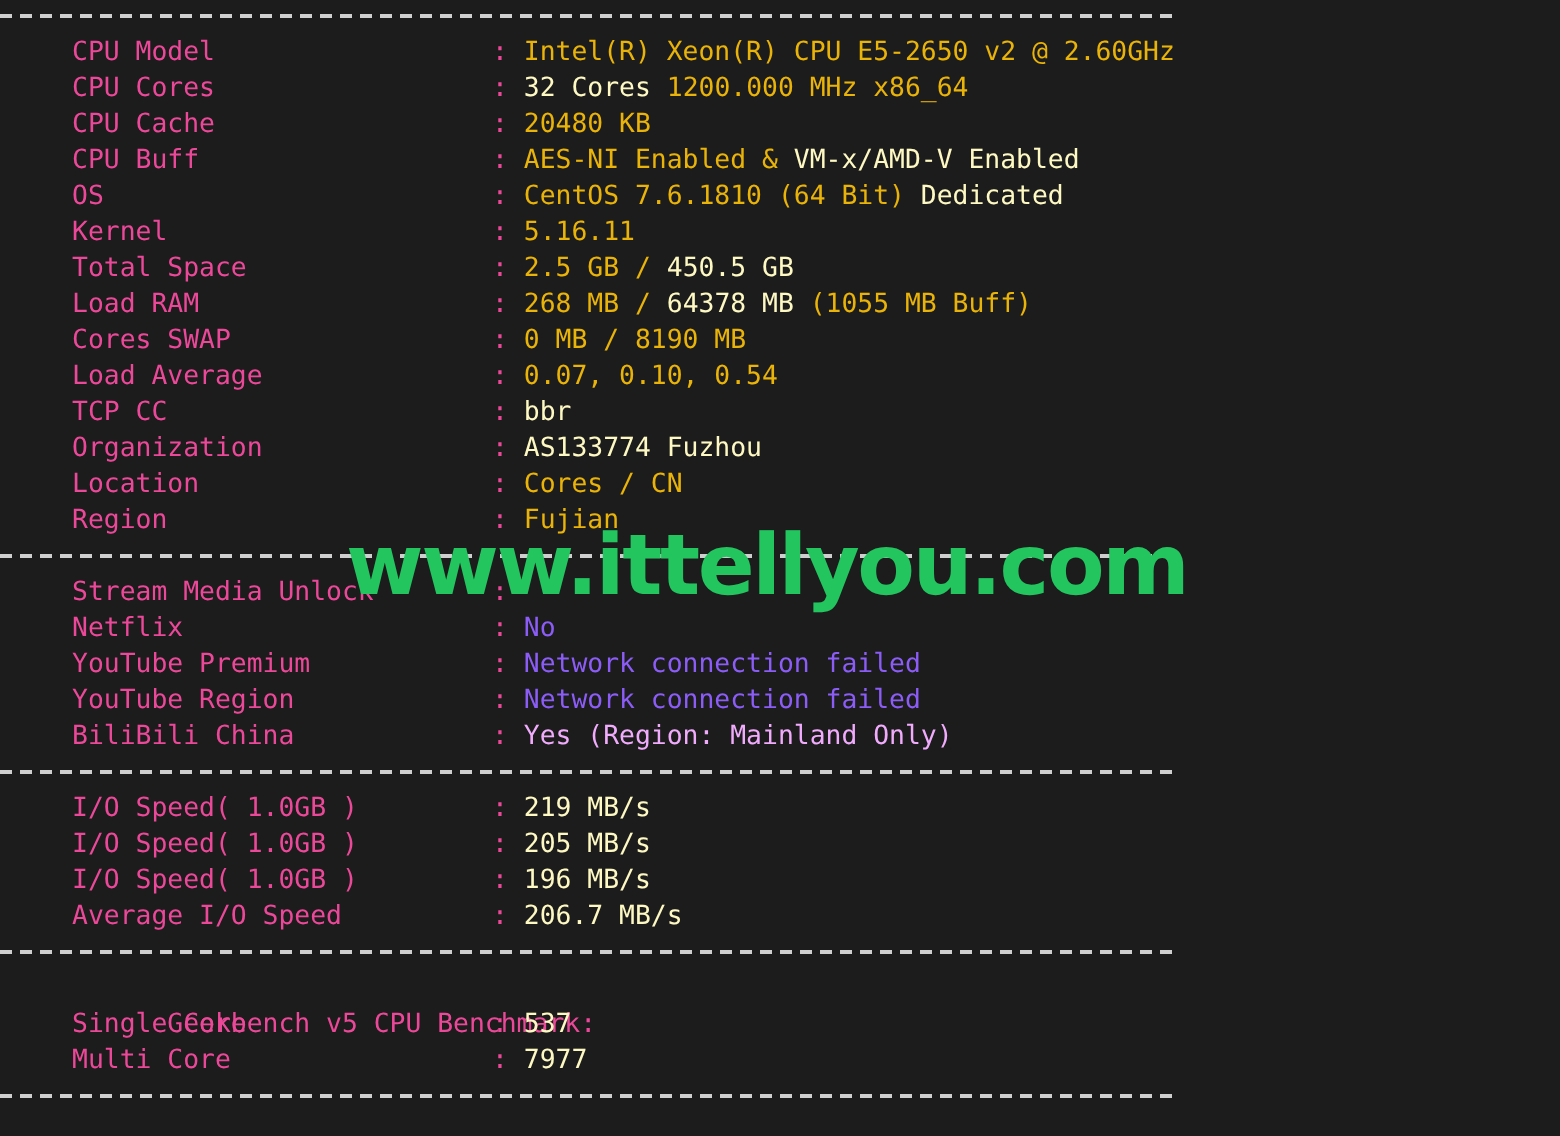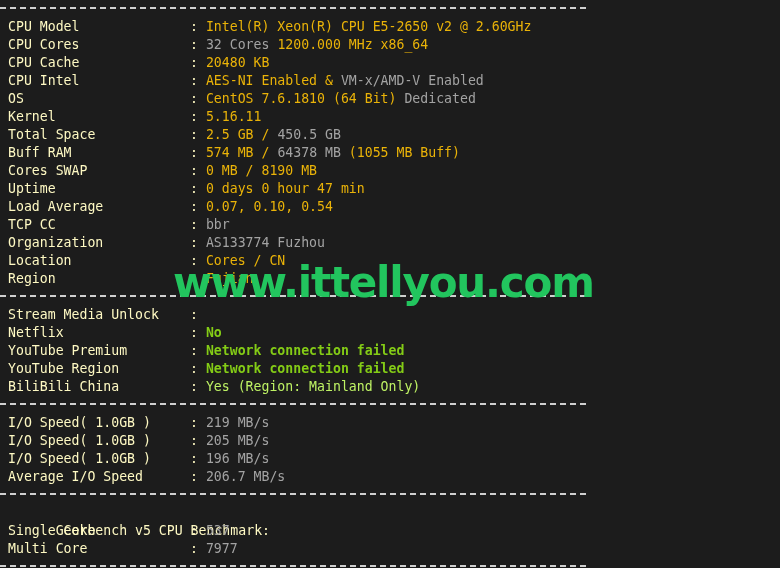--- a/index.html
+++ b/index.html
@@ -91,47 +91,46 @@
     font-size: 42px;
     line-height: 48px;
     letter-spacing: -1.2px;
     white-space: nowrap;
     pointer-events: none;
     user-select: none;
   }
 </style>
 <style>
     #terminal { background: #1c1c1c; }
-    .label, .label-indent, .colon, .plain { color: #fef9c3; }
+    .label, .label-indent, .colon, .plain { color: #ec4899; margin-left: 28px; }
     .c-cyan { color: #eab308; }
-    .c-orange, .c-yellow { color: #a3a3a3; }
-    .c-red { color: #84cc16; font-weight: bold; }
-    .c-green { color: #bef264; }
+    .c-orange, .c-yellow { color: #fef9c3; }
+    .c-red { color: #8b5cf6; }
+    .c-green { color: #f0abfc; }
     #watermark { color: #22c55e; }
   </style></head>
 <body>
 
 <div id="terminal">
   <div class="rows">
 
     <div class="row sep">
       <span class="sep-line"></span>
     </div>
 
     <div>
         <div class="row"><span class="label">CPU Model</span><span class="colon">:</span><span> </span><span class="c-cyan">Intel(R) Xeon(R) CPU E5-2650 v2 @ 2.60GHz</span></div>
         <div class="row"><span class="label">CPU Cores</span><span class="colon">:</span><span> </span><span class="c-orange">32 Cores</span><span class="c-cyan"> 1200.000 MHz x86_64</span></div>
         <div class="row"><span class="label">CPU Cache</span><span class="colon">:</span><span> </span><span class="c-cyan">20480 KB</span></div>
-        <div class="row"><span class="label">CPU Intel</span><span class="colon">:</span><span> </span><span class="c-cyan">AES-NI Enabled</span><span class="c-cyan"> &amp; </span><span class="c-orange">VM-x/AMD-V Enabled</span></div>
+        <div class="row"><span class="label">CPU Buff</span><span class="colon">:</span><span> </span><span class="c-cyan">AES-NI Enabled</span><span class="c-cyan"> &amp; </span><span class="c-orange">VM-x/AMD-V Enabled</span></div>
         <div class="row"><span class="label">OS</span><span class="colon">:</span><span> </span><span class="c-cyan">CentOS 7.6.1810 (64 Bit) </span><span class="c-orange">Dedicated</span></div>
         <div class="row"><span class="label">Kernel</span><span class="colon">:</span><span> </span><span class="c-cyan">5.16.11</span></div>
         <div class="row"><span class="label">Total Space</span><span class="colon">:</span><span> </span><span class="c-cyan">2.5 GB </span><span class="c-cyan">/ </span><span class="c-orange">450.5 GB</span></div>
-        <div class="row"><span class="label">Buff RAM</span><span class="colon">:</span><span> </span><span class="c-cyan">574 MB </span><span class="c-cyan">/ </span><span class="c-orange">64378 MB</span><span class="c-cyan"> (1055 MB Buff)</span></div>
+        <div class="row"><span class="label">Load RAM</span><span class="colon">:</span><span> </span><span class="c-cyan">268 MB </span><span class="c-cyan">/ </span><span class="c-orange">64378 MB</span><span class="c-cyan"> (1055 MB Buff)</span></div>
         <div class="row"><span class="label">Cores SWAP</span><span class="colon">:</span><span> </span><span class="c-cyan">0 MB / 8190 MB</span></div>
-        <div class="row"><span class="label">Uptime</span><span class="colon">:</span><span> </span><span class="c-cyan">0 days 0 hour 47 min</span></div>
         <div class="row"><span class="label">Load Average</span><span class="colon">:</span><span> </span><span class="c-cyan">0.07, 0.10, 0.54</span></div>
         <div class="row"><span class="label">TCP CC</span><span class="colon">:</span><span> </span><span class="c-orange">bbr</span></div>
         <div class="row"><span class="label">Organization</span><span class="colon">:</span><span> </span><span class="c-orange">AS133774 Fuzhou</span></div>
         <div class="row"><span class="label">Location</span><span class="colon">:</span><span> </span><span class="c-cyan">Cores / CN</span></div>
         <div class="row"><span class="label">Region</span><span class="colon">:</span><span> </span><span class="c-cyan">Fujian</span></div>
       </div>
 
     <div class="row sep">
       <span class="sep-line"></span>
     </div>

